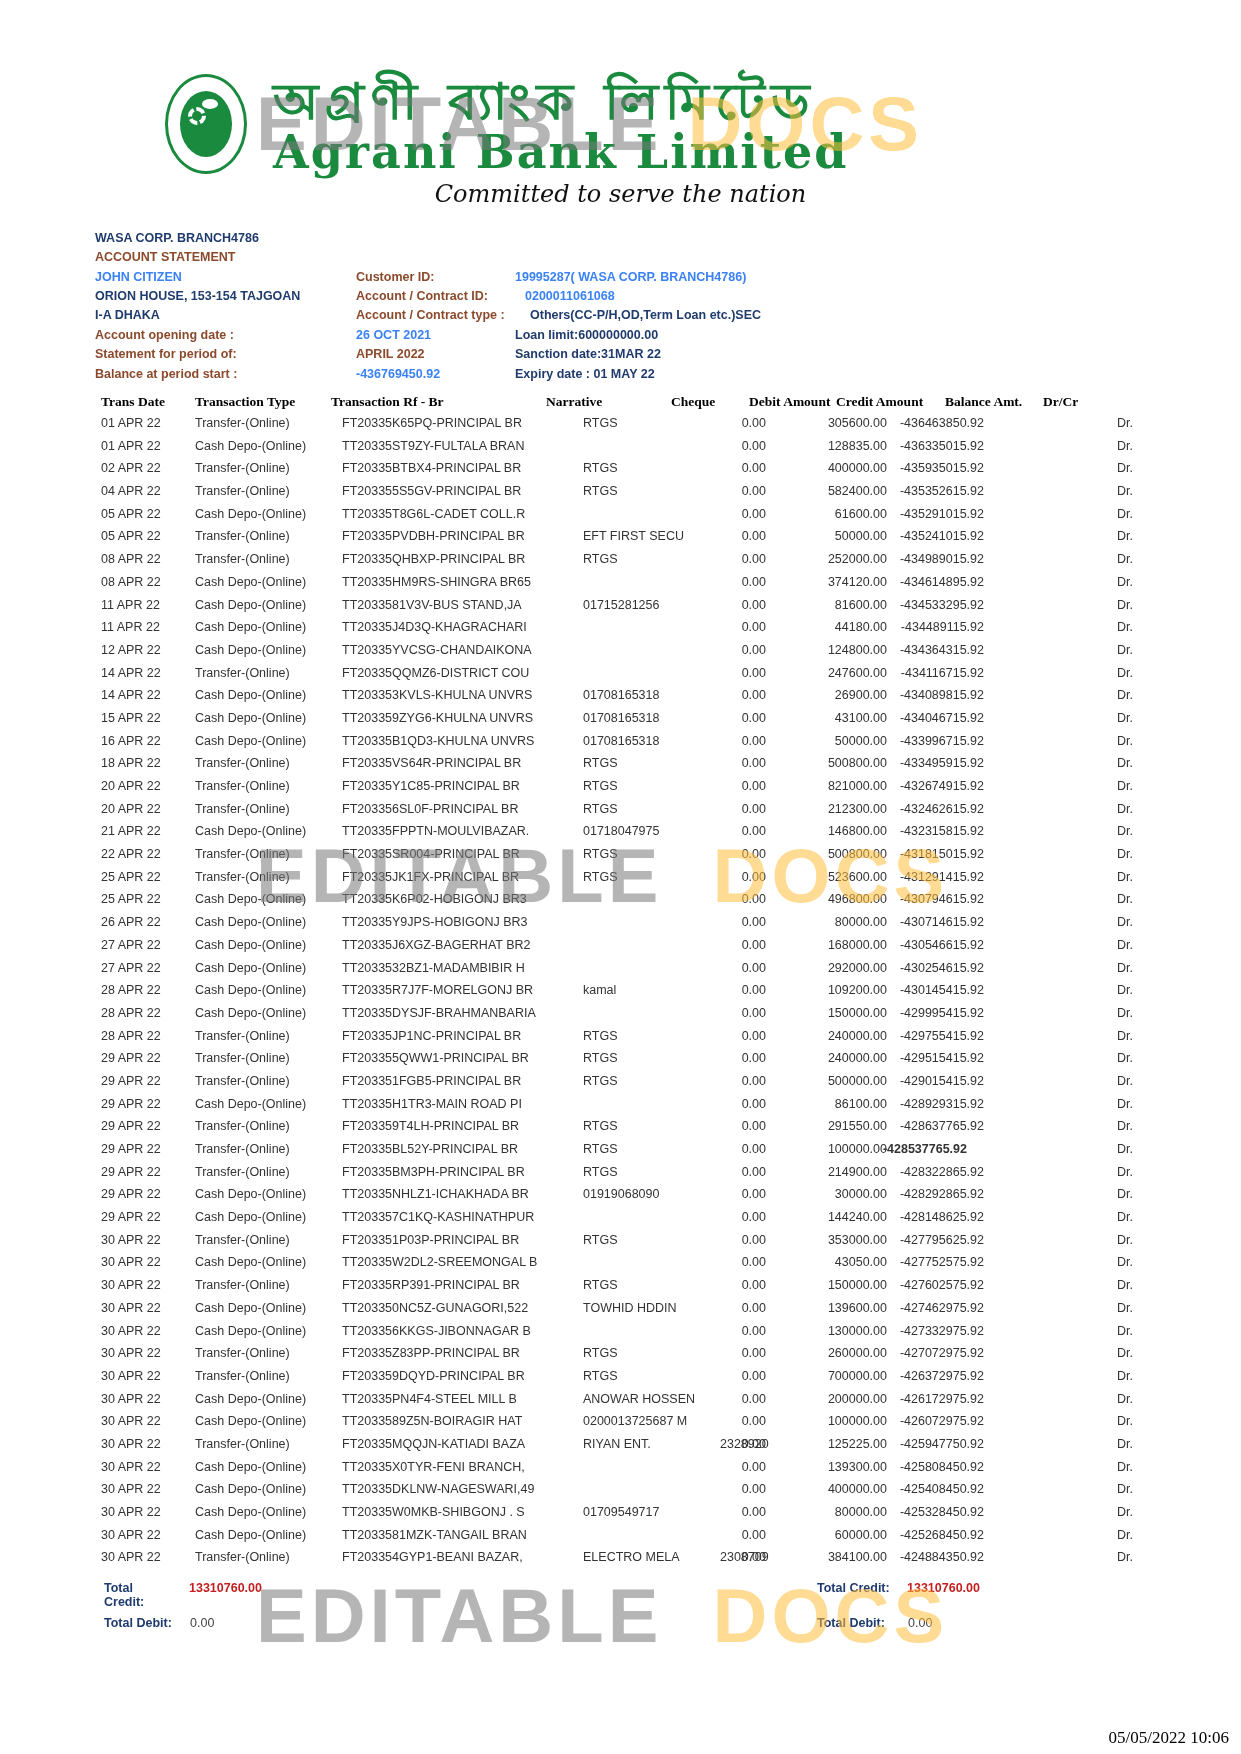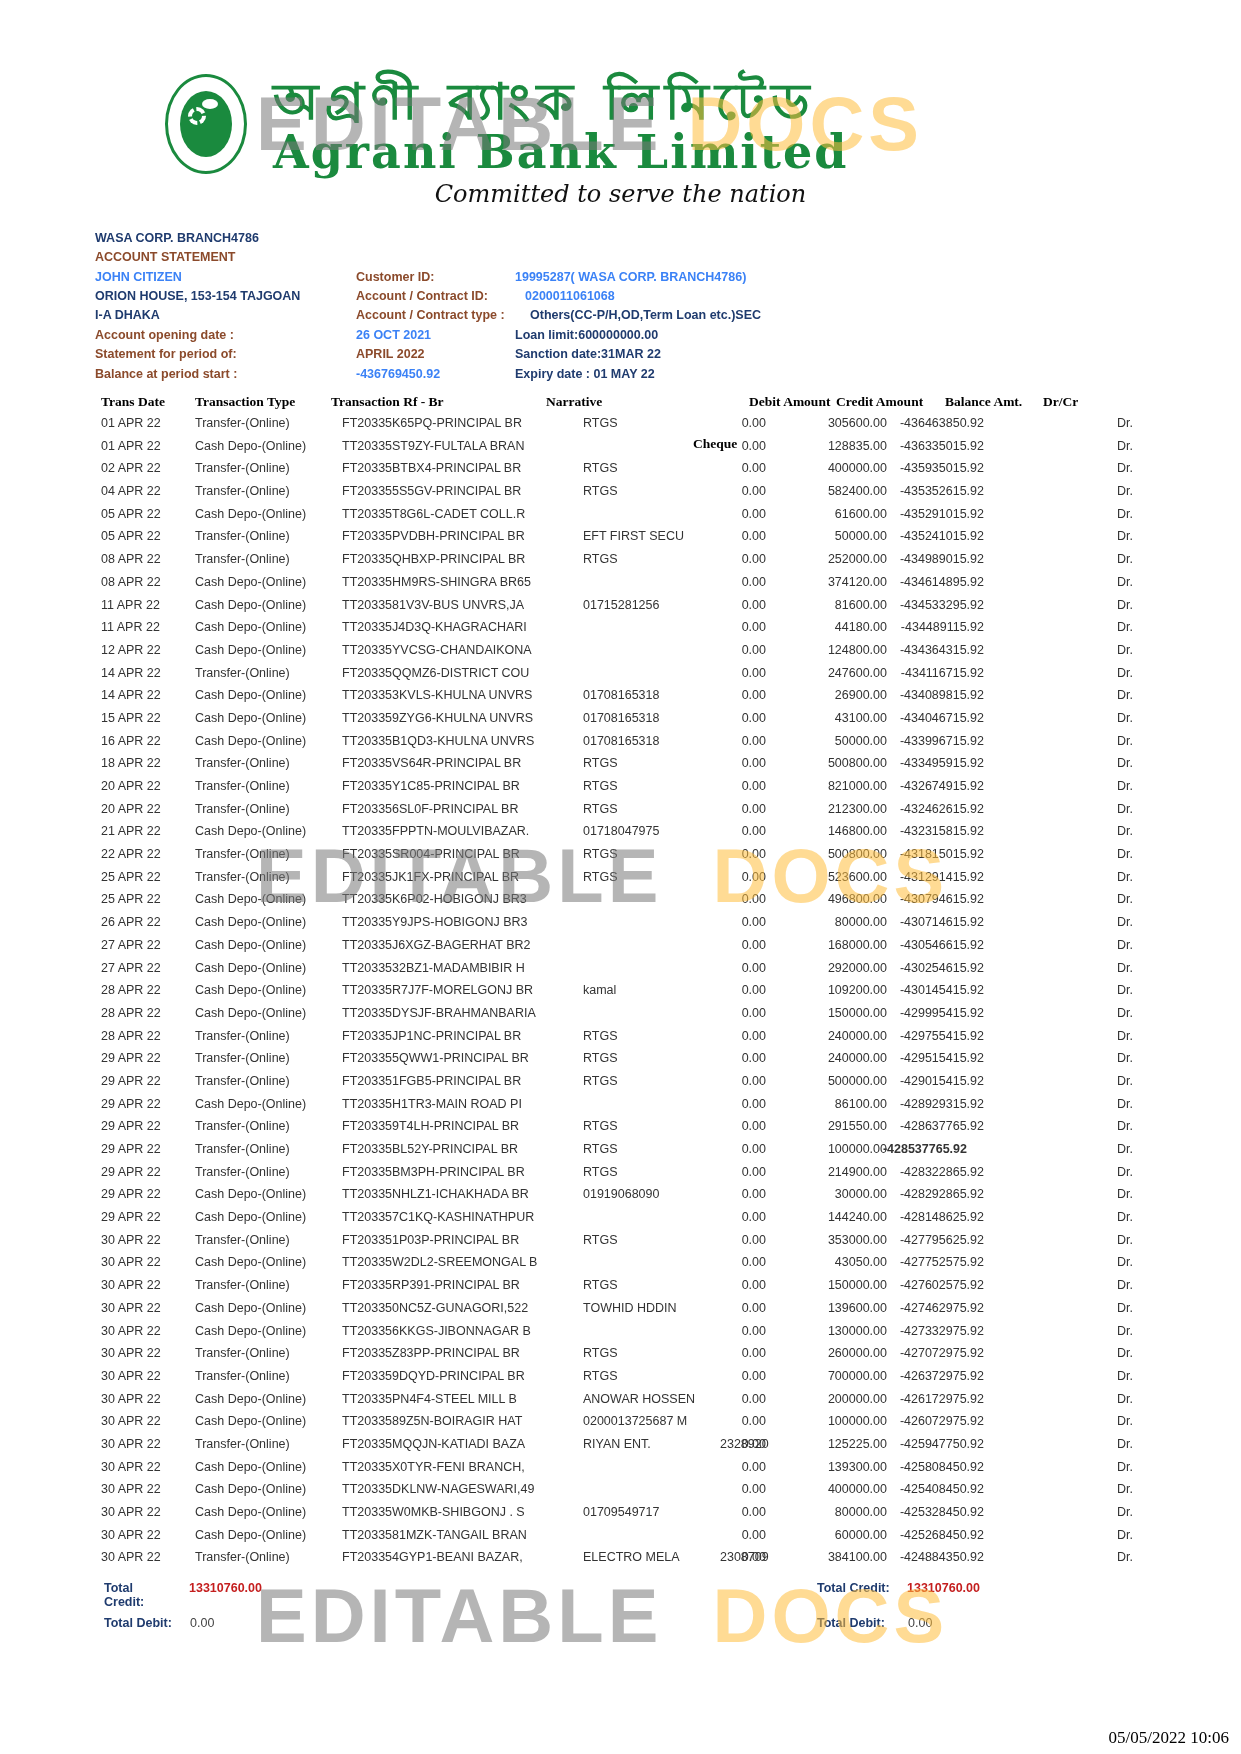--- a/index.html
+++ b/index.html
@@ -83,21 +83,21 @@
 
 <div class="info navy" style="left:515px; top:328px;">Loan limit:600000000.00</div>
 <div class="info navy" style="left:515px; top:347px;">Sanction date:31MAR 22</div>
 <div class="info navy" style="left:515px; top:367px;text-align:right;">Expiry date : 01 MAY 22</div>
 
 <div class="tbl-head">
   <span style="left:101px;">Trans Date</span>
   <span style="left:195px;">Transaction Type</span>
   <span style="left:331px;">Transaction Rf - Br</span>
   <span style="left:546px;">Narrative</span>
-  <span style="left:693px;margin-top:42px;">Cheque</span>
+  <span style="left:671px;">Cheque</span>
   <span style="left:749px;">Debit Amount</span>
   <span style="left:836px;">Credit Amount</span>
   <span style="left:945px;">Balance Amt.</span>
   <span style="left:1043px;">Dr/Cr</span>
 </div>
 
 <div class="rows" id="rows">
     <div class="row">
       <span class="c-date">01 APR 22</span>
       <span class="c-type">Transfer-(Online)</span>
@@ -182,21 +182,21 @@
       <span class="c-narr"></span>
       <span class="c-chq"></span>
       <span class="c-credit" style="right: 362px;">0.00</span>
       <span class="c-bal" style="right: 241px;">374120.00</span>
       <span class="c-drcr-bal" style="right: 144px; text-align: right;">-434614895.92</span>
       <span class="c-drcr">Dr.</span>
     </div>
     <div class="row">
       <span class="c-date">11 APR 22</span>
       <span class="c-type">Cash Depo-(Online)</span>
-      <span class="c-ref">TT2033581V3V-BUS  UNVRS,JA</span>
+      <span class="c-ref">TT2033581V3V-BUS  STAND,JA</span>
       <span class="c-narr">01715281256</span>
       <span class="c-chq"></span>
       <span class="c-credit" style="right: 362px;">0.00</span>
       <span class="c-bal" style="right: 241px;">81600.00</span>
       <span class="c-drcr-bal" style="right: 144px; text-align: right;">-434533295.92</span>
       <span class="c-drcr">Dr.</span>
     </div>
     <div class="row">
       <span class="c-date">11 APR 22</span>
       <span class="c-type">Cash Depo-(Online)</span>

